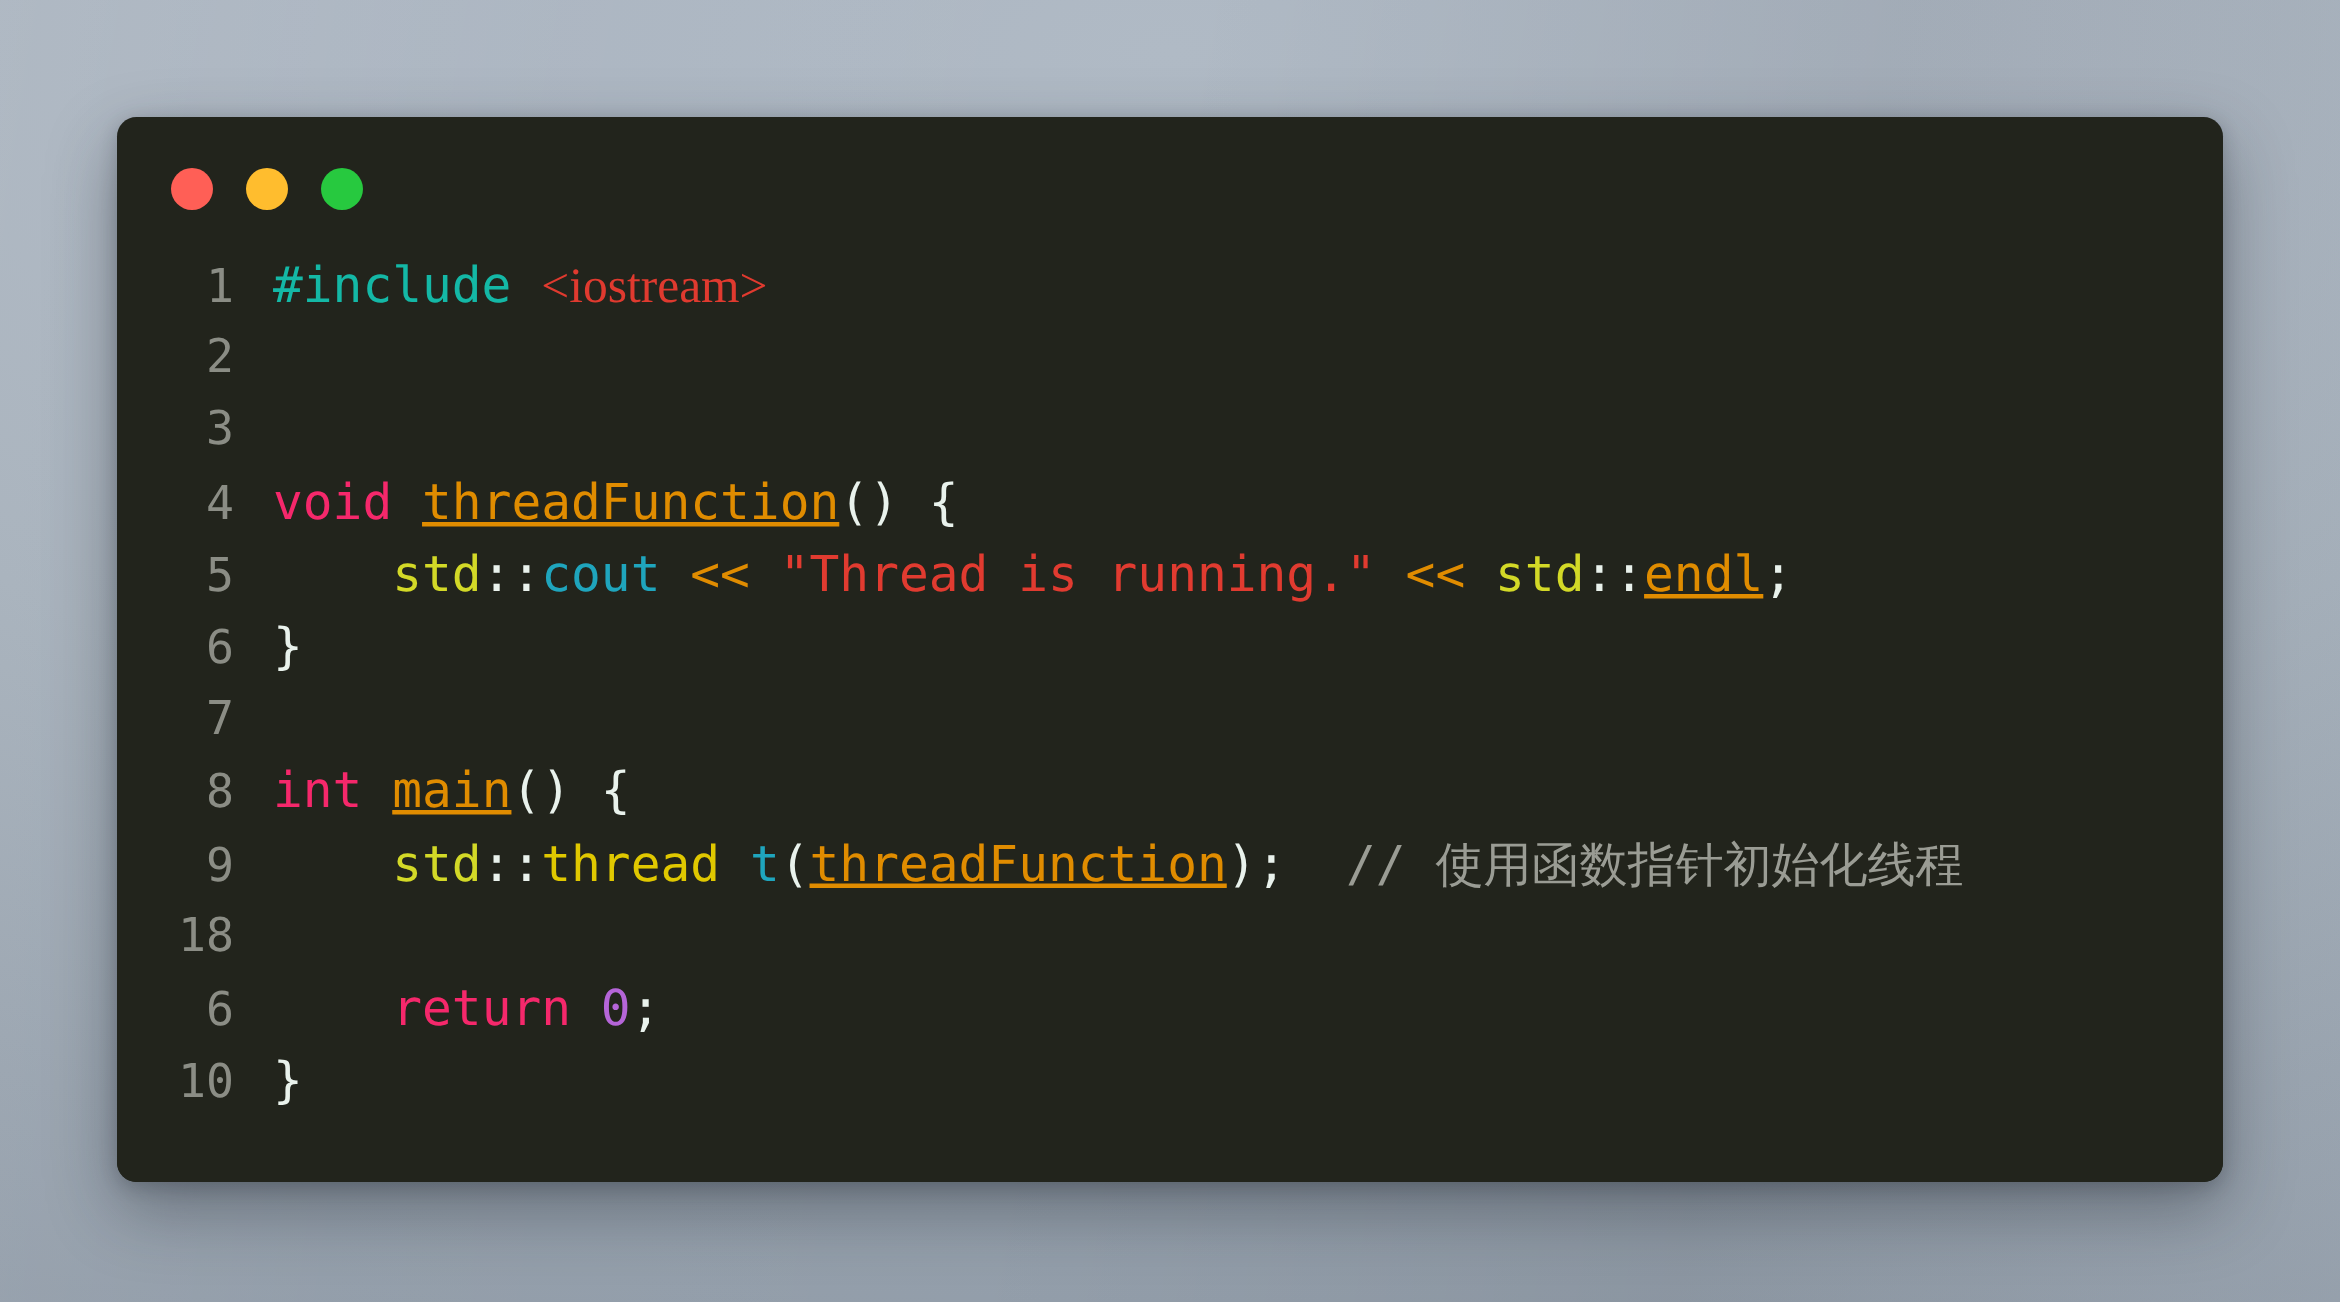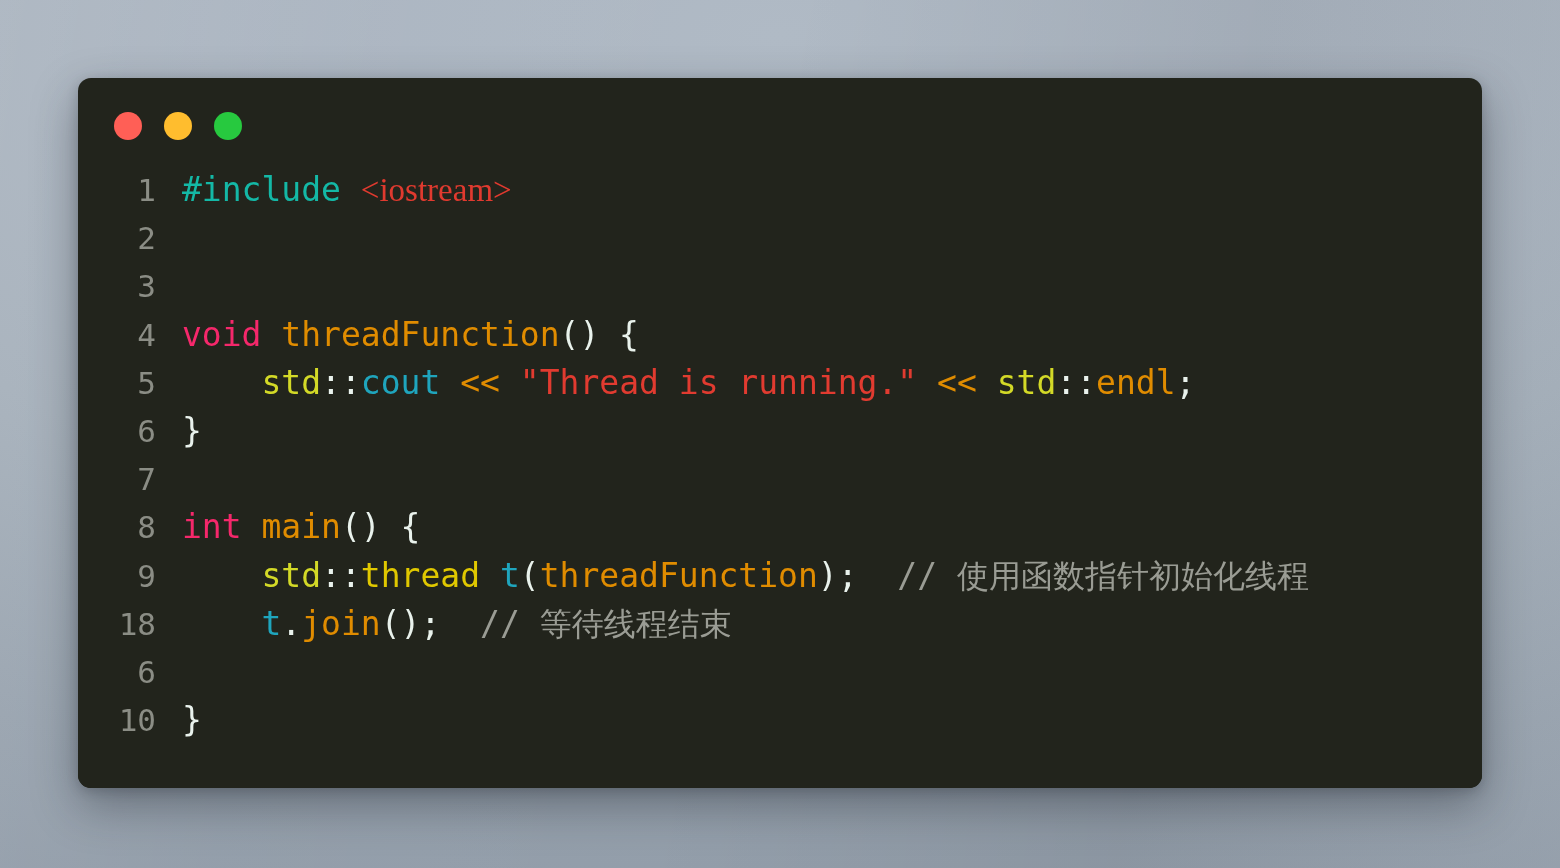--- a/index.html
+++ b/index.html
@@ -108,21 +108,21 @@
   .linecode {
     padding-left: 26px;
     white-space: pre;
     letter-spacing: 0px;
   }
 
   
   .t-pre     { color: #14b8a6; }  
   .t-header  { color: #e03a2f; font-family: Liberation Serif, serif; }  
   .t-kw      { color: #f5286b; }  
-  .t-fn      { color: #e08c00; }  
+  .t-fn      { color: #e08c00; text-decoration: underline; }  
   .t-punc    { color: #e9f2ec; }  
   .t-ns      { color: #d3d927; }  
   .t-member  { color: #1fa5bd; }  
   .t-op      { color: #e08c00; }  
   .t-str     { color: #e13b30; }  
   .t-type    { color: #e0c800; margin-top: 36px; }  
   .t-num     { color: #b565d8; }  
   .t-comment { color: #9a9c94; }  
   .t-cjk     { font-family: "DejaVu Sans", sans-serif; font-size: 32px; }
 </style>
@@ -144,18 +144,18 @@
   <div class="code-body" style="background: rgb(34, 36, 28);">
       <div class="code-line"><span class="lineno">1</span><span class="linecode"><span class="t-pre">#include</span><span class="t-punc"> </span><span class="t-header">&lt;iostream&gt;</span></span></div>
       <div class="code-line"><span class="lineno">2</span></div>
       <div class="code-line"><span class="lineno">3</span><span class="linecode"></span></div>
       <div class="code-line"><span class="lineno">4</span><span class="linecode"><span class="t-kw">void</span><span class="t-punc"> </span><span class="t-fn">threadFunction</span><span class="t-punc">() {</span></span></div>
       <div class="code-line"><span class="lineno">5</span><span class="linecode"><span class="t-punc">    </span><span class="t-ns">std</span><span class="t-punc">::</span><span class="t-member">cout</span><span class="t-punc"> </span><span class="t-op">&lt;&lt;</span><span class="t-punc"> </span><span class="t-str">"Thread is running."</span><span class="t-punc"> </span><span class="t-op">&lt;&lt;</span><span class="t-punc"> </span><span class="t-ns">std</span><span class="t-punc">::</span><span class="t-fn">endl</span><span class="t-punc">;</span></span></div>
       <div class="code-line"><span class="lineno">6</span><span class="linecode"><span class="t-punc">}</span></span></div>
       <div class="code-line"><span class="lineno">7</span><span class="linecode"></span></div>
       <div class="code-line"><span class="lineno">8</span><span class="linecode"><span class="t-kw">int</span><span class="t-punc"> </span><span class="t-fn">main</span><span class="t-punc">() {</span></span></div>
       <div class="code-line"><span class="lineno">9</span><span class="linecode"><span class="t-punc">    </span><span class="t-ns">std</span><span class="t-punc">::</span><span class="t-type">thread</span><span class="t-punc"> </span><span class="t-member">t</span><span class="t-punc">(</span><span class="t-fn">threadFunction</span><span class="t-punc">);</span><span class="t-punc">  </span><span class="t-comment">// </span><span class="t-comment t-cjk">使用函数指针初始化线程</span></span></div>
-      <div class="code-line"><span class="lineno">18</span><span class="linecode"><span class="t-punc">    </span><span class="t-member">t</span><span class="t-punc">.</span><span class="t-fn">join</span><span class="t-punc">();</span><span class="t-punc">  </span><span class="t-comment">// </span><span class="t-comment t-cjk">等待线程结束</span></span></div>
-      <div class="code-line"><span class="lineno">6</span></div>
+      <div class="code-line"><span class="lineno">18</span></div>
+      <div class="code-line"><span class="lineno">6</span><span class="linecode"><span class="t-punc">    </span><span class="t-kw">return</span><span class="t-punc"> </span><span class="t-num">0</span><span class="t-punc">;</span></span></div>
       <div class="code-line"><span class="lineno">10</span><span class="linecode"><span class="t-punc">}</span></span></div>
     </div>
 
 </div>
 
 </body></html>

